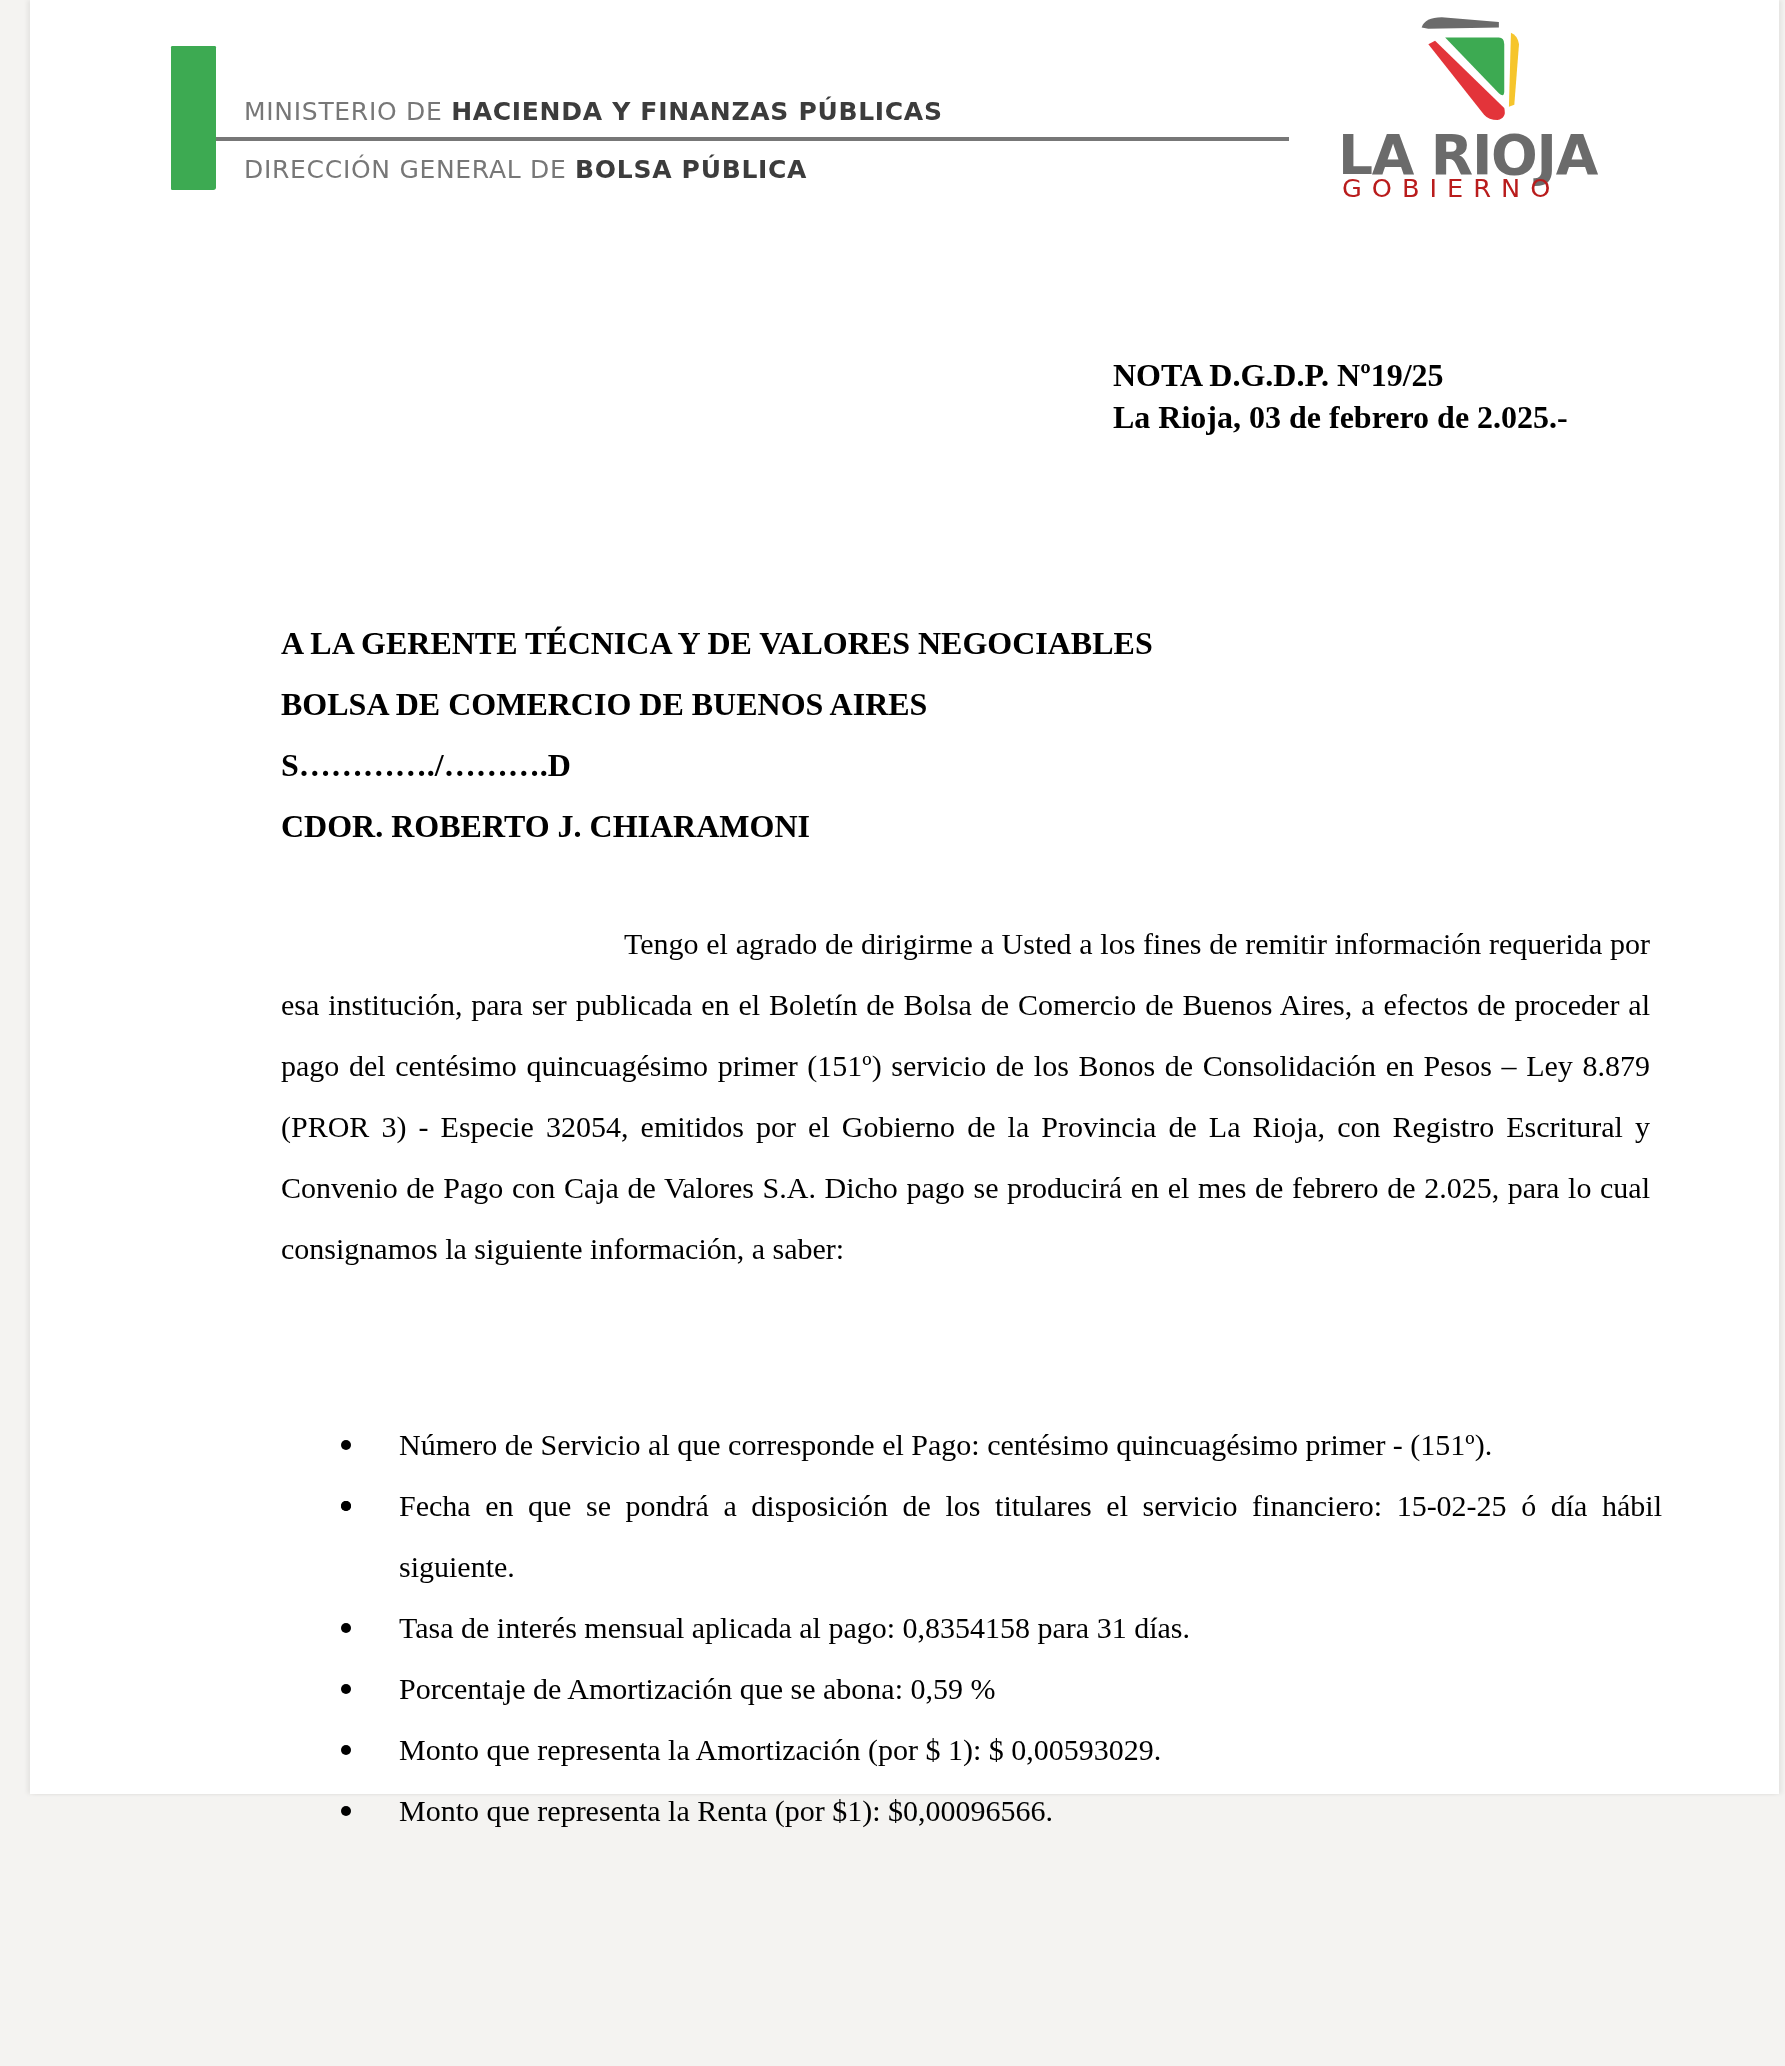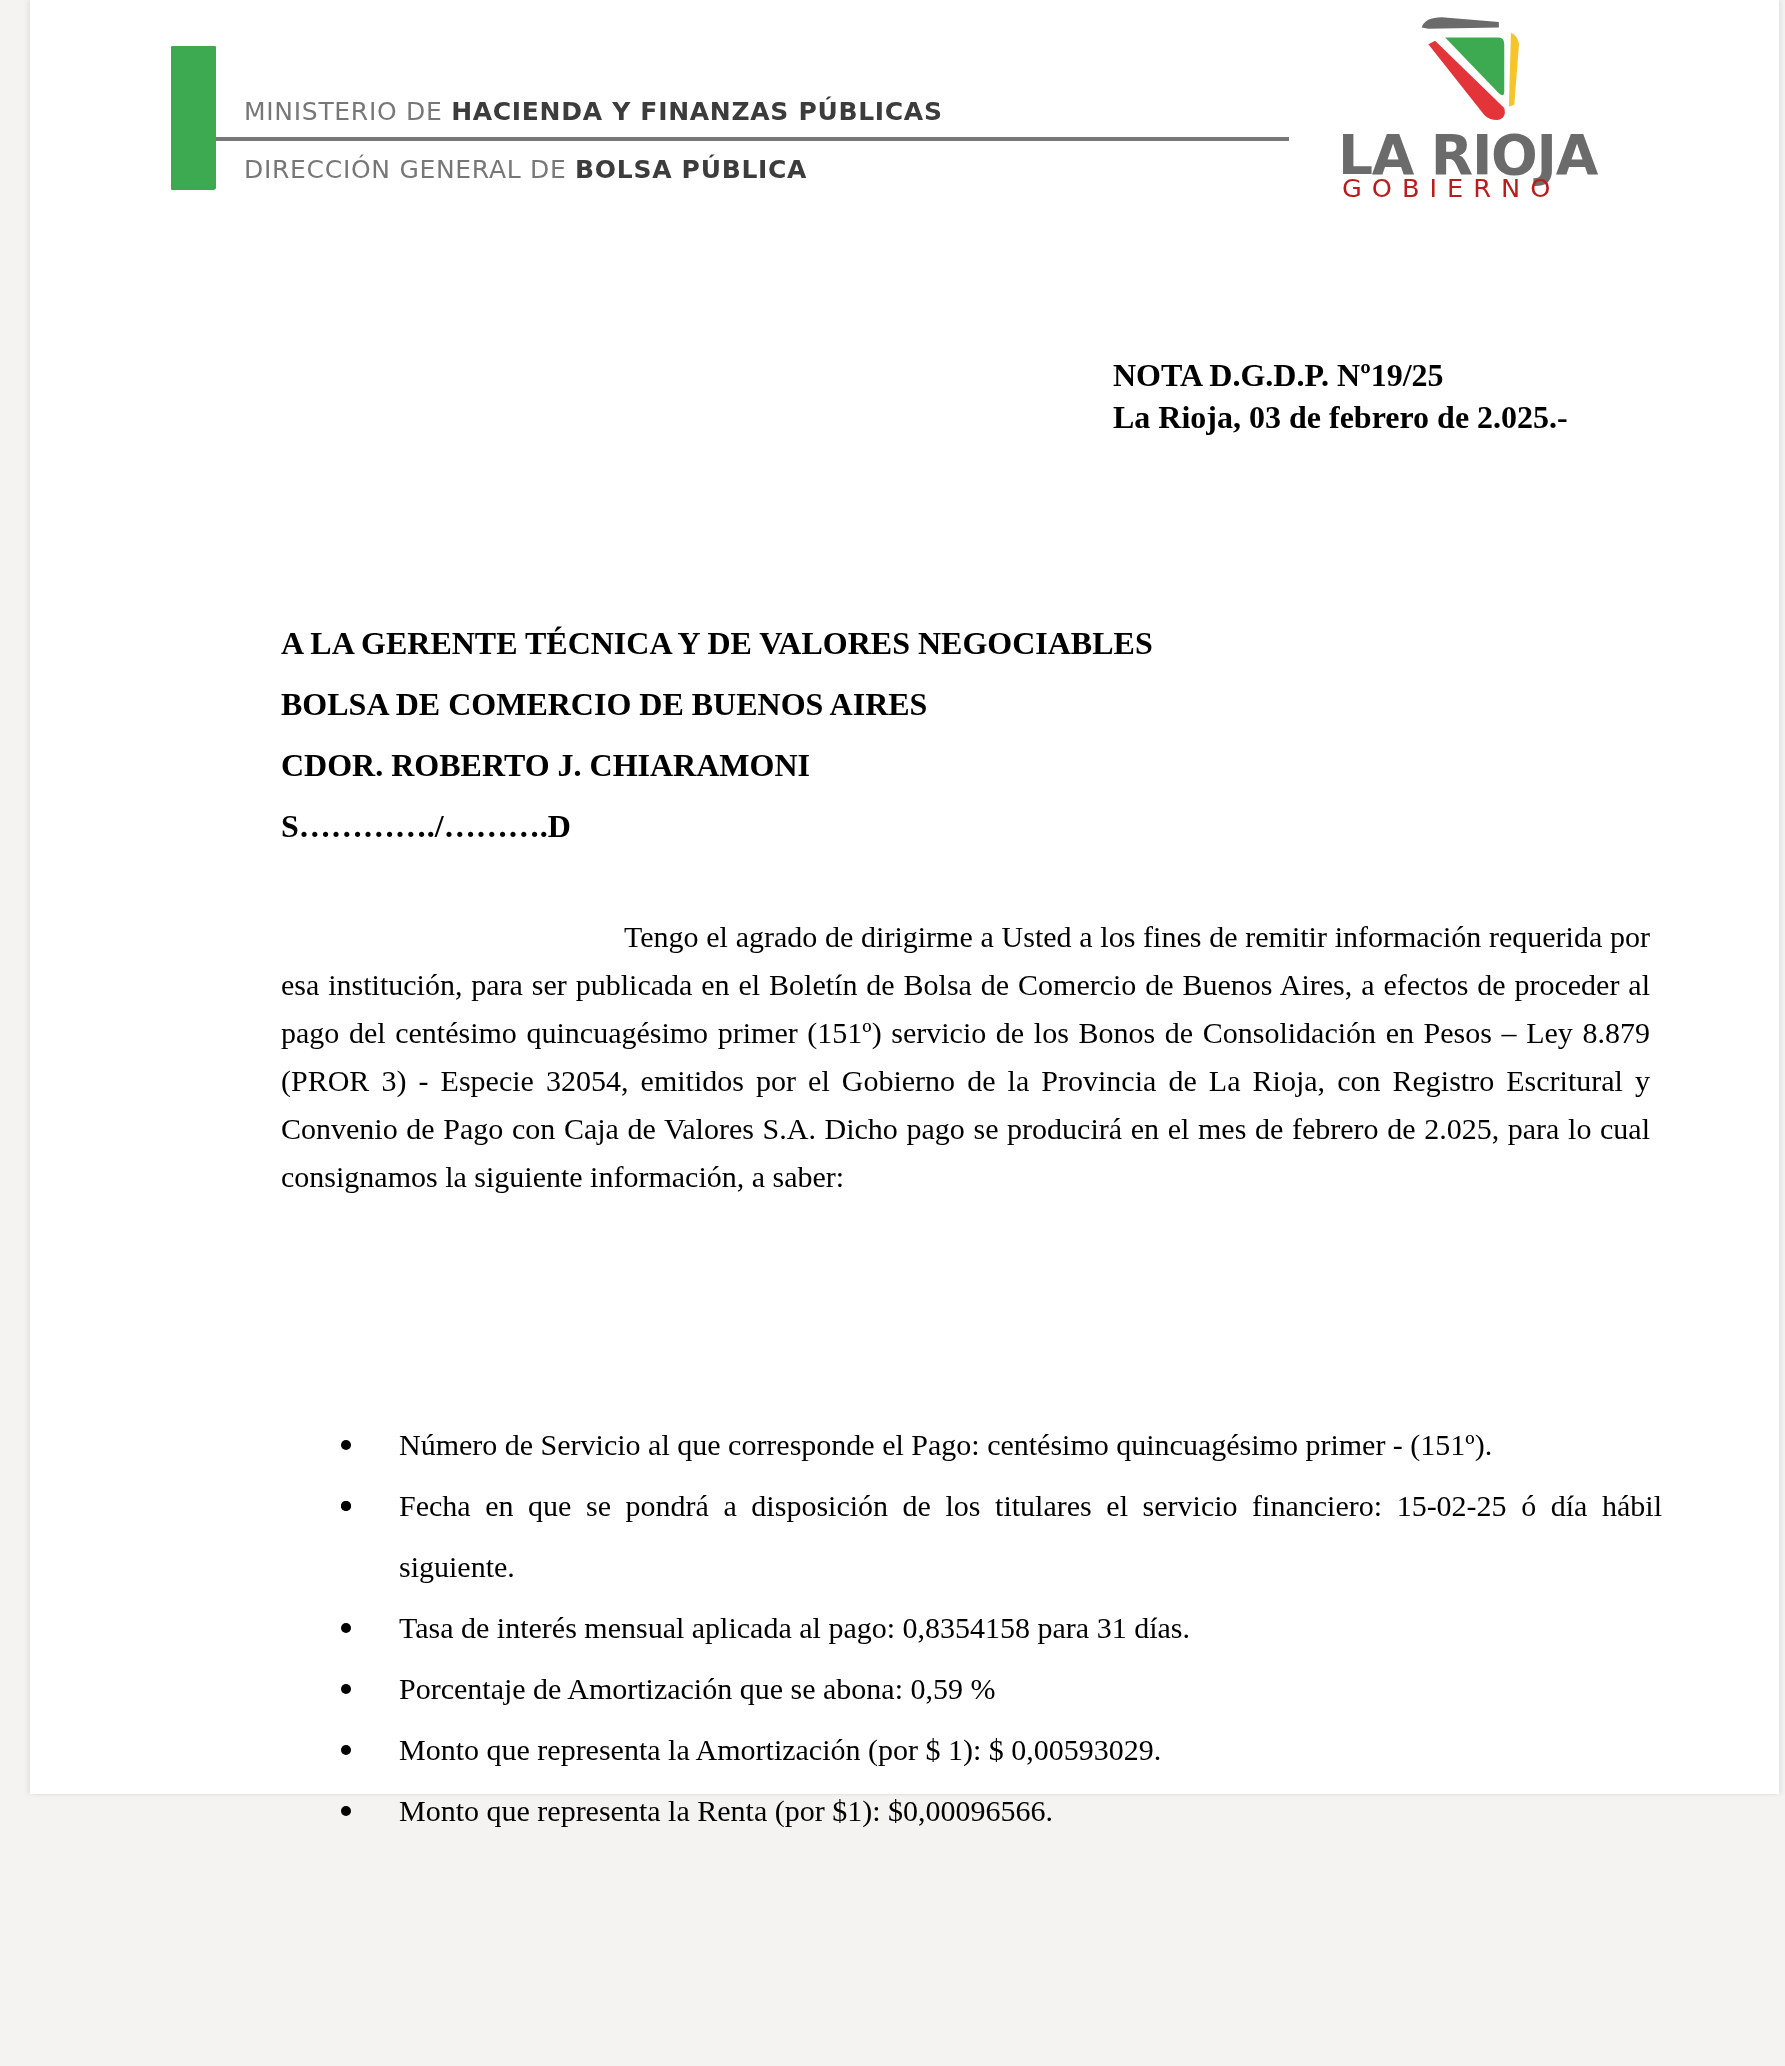--- a/index.html
+++ b/index.html
@@ -46,21 +46,21 @@
     .nota {
       position: absolute; left: 1051px; top: 354px;
       font-weight: bold; font-size: 32px; line-height: 42px; white-space: nowrap; margin-left: 32px;
     }
     .addressee {
       position: absolute; left: 251px; top: 613px;
       font-weight: bold; font-size: 32px; line-height: 61px; white-space: nowrap;
     }
     .paragraph {
       position: absolute; left: 251px; top: 913px; width: 1369px;
-      font-size: 30px; line-height: 48px; text-align: justify;
+      font-size: 30px; line-height: 61px; text-align: justify;
       text-indent: 343px;
     }
     .bullets {
       position: absolute; left: 251px; top: 1402px; width: 1369px;
       margin: 12px; padding: 0; list-style: none;
       font-size: 30px; line-height: 61px;
     }
     .bullets li {
       position: relative; padding-left: 106px; text-align: justify;
     }
@@ -97,22 +97,22 @@
   <div class="logo-sub">GOBIERNO</div>
 
   <div class="nota serif">
     <div>NOTA D.G.D.P. Nº19/25</div>
     <div>La Rioja, 03 de febrero de 2.025.-</div>
   </div>
 
   <div class="addressee serif">
     <div>A LA GERENTE TÉCNICA Y DE VALORES NEGOCIABLES</div>
     <div>BOLSA DE COMERCIO DE BUENOS AIRES</div>
+    <div>S…………./……….D</div>
     <div>CDOR. ROBERTO J. CHIARAMONI</div>
-    <div>S…………./……….D</div>
   </div>
 
   <div class="paragraph serif">Tengo el agrado de dirigirme a Usted a los fines de remitir información requerida por esa institución, para ser publicada en el Boletín de Bolsa de Comercio de Buenos Aires, a efectos de proceder al pago del centésimo quincuagésimo primer (151º) servicio de  los Bonos de Consolidación en Pesos – Ley 8.879 (PROR 3) - Especie 32054, emitidos por el Gobierno de la Provincia de La Rioja, con Registro Escritural y Convenio de Pago con Caja de Valores S.A. Dicho pago se producirá en el mes de febrero de 2.025, para lo cual consignamos la siguiente información, a saber:</div>
 
   <ul class="bullets serif">
     <li><span class="bullet-dot"></span><span>Número de Servicio al que corresponde el Pago: centésimo quincuagésimo primer - (151º).</span></li>
     <li><span class="bullet-dot"></span></li>
     <li><span class="bullet-dot"></span><span>Fecha en que se pondrá a disposición de los titulares el servicio financiero: 15-02-25 ó día hábil siguiente.</span></li>
     <li><span class="bullet-dot"></span><span>Tasa de interés mensual aplicada al pago: 0,8354158 para 31 días.</span></li>
     <li><span class="bullet-dot"></span><span>Porcentaje de Amortización que se abona: 0,59 %</span></li>

